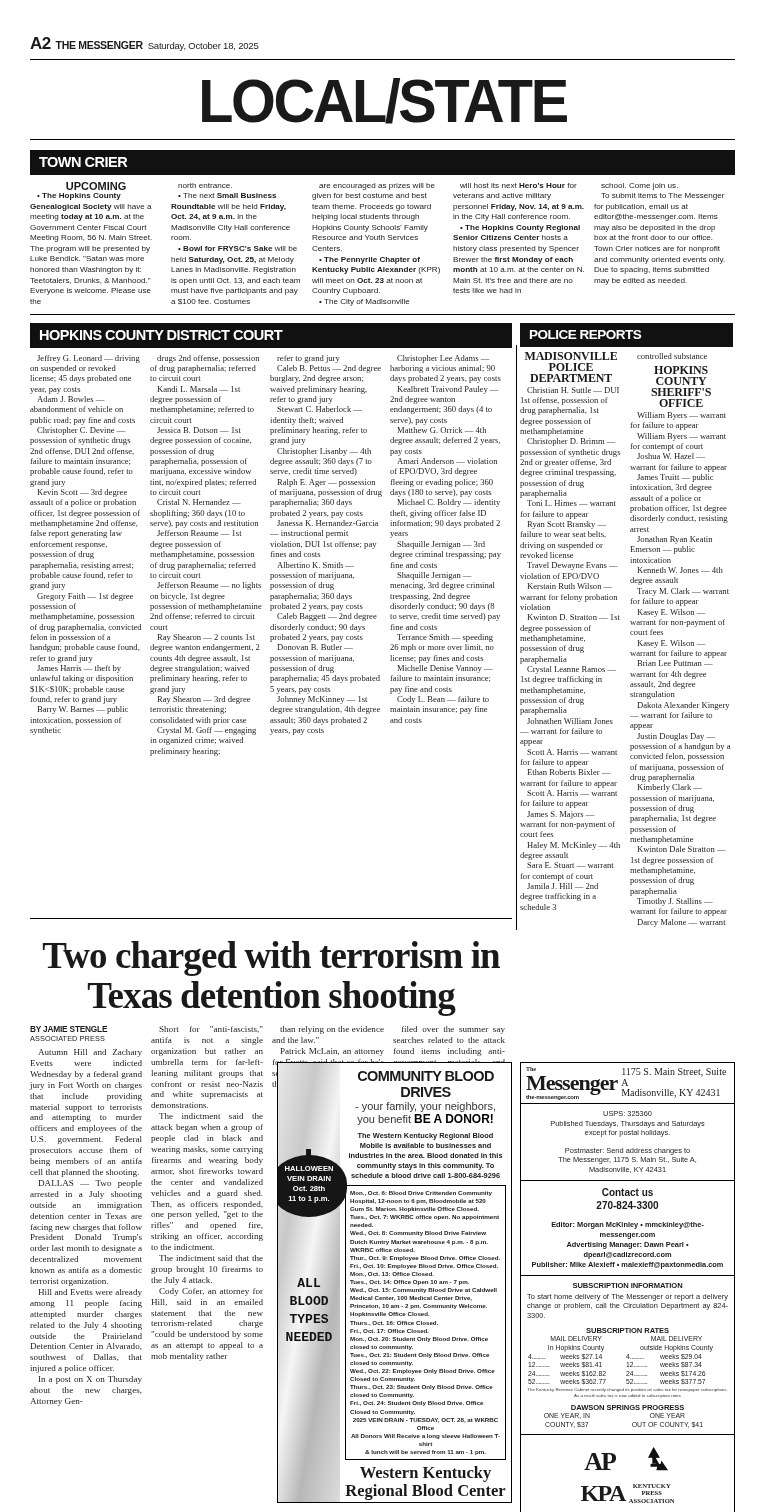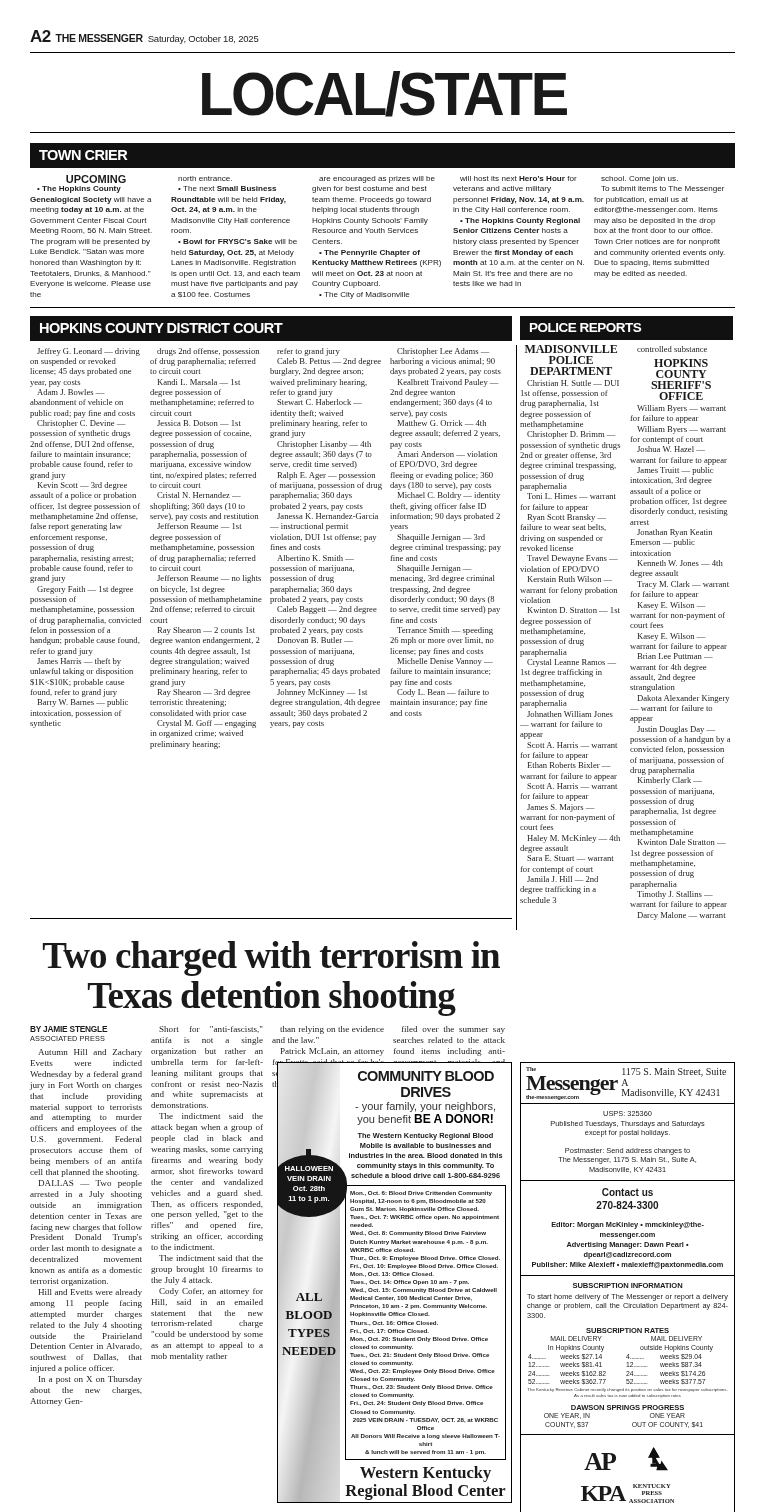--- a/index.html
+++ b/index.html
@@ -4,21 +4,21 @@
 <style>
   * { box-sizing: border-box; margin: 0; padding: 0; }
   html, body { background: #ffffff; }
   body {
     width: 765px; height: 1512px;
     font-family: "Liberation Serif", serif;
     color: #1a1a1a;
     position: relative;
     overflow: hidden;
   }
-  .page { width: 765px; height: 1512px; padding: 1px 30px; position: relative; }
+  .page { width: 765px; height: 1512px; padding: 8px 30px; position: relative; }
 
   
   .folio { display: flex; align-items: baseline; gap: 5px; padding-top: 26px; }
   .folio-page {
     font-family: "Liberation Sans", sans-serif;
     font-weight: bold; font-size: 17px; letter-spacing: -0.6px;
   }
   .folio-paper {
     font-family: "Liberation Sans", sans-serif;
     font-weight: bold; font-size: 10.5px; letter-spacing: -0.3px;
@@ -142,23 +142,23 @@
     color: #fff; text-align: center;
     font-family: "Liberation Sans", sans-serif;
     font-weight: bold; font-size: 7.6px; line-height: 10px;
     padding-top: 9px;
   }
   .pumpkin .stem {
     position: absolute; top: -6px; left: 35px;
     width: 5px; height: 9px; background: #161616;
   }
   .allblood {
-    position: absolute; top: 225px; left: 0; width: 62px;
-    text-align: center;
-    font-family: Liberation Serif, serif;
+    position: absolute; top: 212px; left: 0; width: 62px;
+    text-align: center;
+    font-family: Liberation Mono, monospace;
     font-weight: bold; font-size: 13px; line-height: 18px;
     color: #111;
   }
   .blood-right { flex: 1; padding: 5px 5px 4px 5px; }
   .bd-title {
     text-align: center;
     font-family: "Liberation Sans", sans-serif;
     font-weight: bold; font-size: 14.5px; letter-spacing: -0.6px;
   }
   .bd-sub {
@@ -295,21 +295,21 @@
       <div class="col" style="width:132px;">
         <div class="txt">
             <p>north entrance.</p>
             <p>• The next <b>Small Business Roundtable</b> will be held <b>Friday, Oct. 24, at 9 a.m.</b> in the Madisonville City Hall conference room.</p>
             <p>• <b>Bowl for FRYSC's Sake</b> will be held <b>Saturday, Oct. 25,</b> at Melody Lanes in Madisonville. Registration is open until Oct. 13, and each team must have five participants and pay a $100 fee. Costumes</p>
           </div>
       </div>
       <div class="col" style="width:132px;">
         <div class="txt">
             <p>are encouraged as prizes will be given for best costume and best team theme. Proceeds go toward helping local students through Hopkins County Schools' Family Resource and Youth Services Centers.</p>
-            <p>• <b>The Pennyrile Chapter of Kentucky Matthew Retirees</b> (KPR) will meet on <b>Oct. 23</b> at noon at Country Cupboard.</p>
+            <p>• <b>The Pennyrile Chapter of Kentucky Public Alexander</b> (KPR) will meet on <b>Oct. 23</b> at noon at Country Cupboard.</p>
             <p>• The City of Madisonville</p>
           </div>
       </div>
       <div class="col" style="width:132px;">
         <div class="txt">
             <p>will host its next <b>Hero's Hour</b> for veterans and active military personnel <b>Friday, Nov. 14, at 9 a.m.</b> in the City Hall conference room.</p>
             <p>• <b>The Hopkins County Regional Senior Citizens Center</b> hosts a history class presented by Spencer Brewer the <b>first Monday of each month</b> at 10 a.m. at the center on N. Main St. It's free and there are no tests like we had in</p>
           </div>
       </div>
       <div class="col" style="width:132px;">

